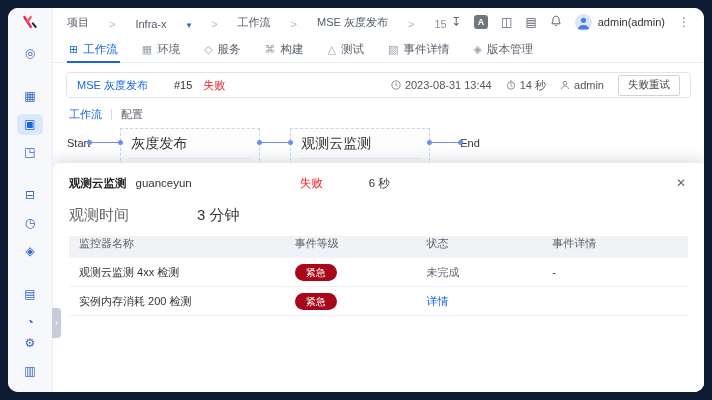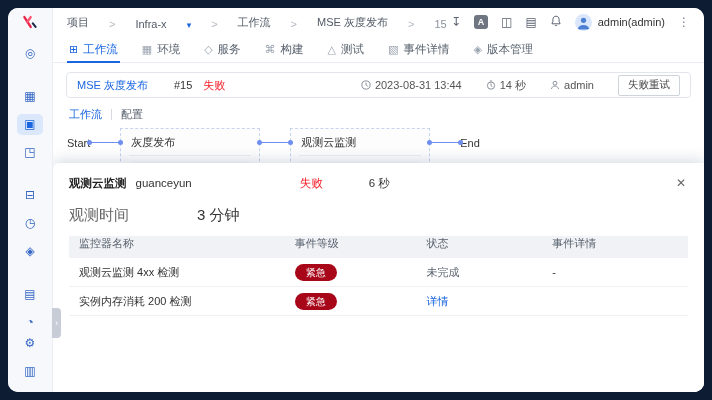--- a/index.html
+++ b/index.html
@@ -41,40 +41,40 @@
   .tab{display:flex;align-items:center;gap:5px;height:100%;position:relative;cursor:pointer;white-space:nowrap}
   .tab .tglyph{font-size:11px;color:#9aa3b0}
   .tab.active{color:#1a66e0}
   .tab.active .tglyph{color:#1a66e0}
   .tab.active::after{content:"";position:absolute;left:-2px;right:-2px;bottom:-1px;height:2px;background:#1a66e0}
 
   .taskbar{margin:9px 13px 0;border:1px solid #e2e6ec;border-radius:4px;height:24px;display:flex;align-items:center;padding:0 10px;font-size:11px;flex:0 0 24px}
   .task-name{color:#1a66e0;cursor:pointer}
   .task-num{color:#333;margin-left:26px}
   .task-status{color:#f5222d;margin-left:11px}
-  .task-meta{margin-left:auto;display:flex;align-items:center;gap:24px;color:#555}
+  .task-meta{margin-left:auto;display:flex;align-items:center;gap:14px;color:#555}
   .meta-item{display:flex;align-items:center;gap:4px}
   .meta-item svg{display:block}
   .retry-btn{border:1px solid #cfd4db;background:#fff;border-radius:2px;font-size:10.5px;color:#444;padding:2.5px 9px;cursor:pointer;font-family:inherit}
 
   .subnav{height:20px;display:flex;align-items:center;gap:9px;padding:0 16px;font-size:11px;margin-top:6px;flex:0 0 20px}
   .sn-active{color:#1a66e0;cursor:pointer}
   .sn-divider{width:1px;height:11px;background:#d7dbe1}
   .sn-item{color:#59626e;cursor:pointer}
 
   
   .canvas{flex:1;position:relative;background:#fff;padding:4px 0 0 0}
   .pipe{display:flex;align-items:flex-start;padding-left:14px}
   .endpoint{font-size:11px;color:#333;margin-top:9px}
   .connector{width:30px;height:0;border-top:1.5px solid #6e8ef0;margin-top:14px;position:relative}
   .connector::before,.connector::after{content:"";position:absolute;top:-3.5px;width:5px;height:5px;border-radius:50%;background:#6e8ef0}
   .connector::before{left:-3px}
   .connector::after{right:-3px}
   .stage{border:1px dashed #c8d3ee;background:#fdfdfe;padding:5px 8px 10px;min-width:120px}
-  .stage-title{font-size:11px;color:#333;padding:1px 2px 5px;border-bottom:1px solid #edf0f4;margin-bottom:7px}
+  .stage-title{font-size:14px;color:#333;padding:1px 2px 5px;border-bottom:1px solid #edf0f4;margin-bottom:7px}
   .job-card{background:#fff;border:1px solid #e7eaef;border-radius:4px;box-shadow:0 1px 4px rgba(31,45,61,.10);padding:6px 8px;display:flex;align-items:center;gap:6px;font-size:11px;color:#333;width:104px;cursor:pointer}
   .job-card.selected{border-color:#1a66e0}
   .stat-dot{width:12px;height:12px;border-radius:50%;color:#fff;font-size:8px;line-height:12px;text-align:center;flex:0 0 12px}
   .stat-dot.ok{background:#2fb273}
   .stat-dot.bad{background:#f5222d}
   .job-name{white-space:nowrap;overflow:hidden;text-overflow:ellipsis}
   .job-dur{margin-left:auto;color:#667081;font-size:10.5px}
 
   
   .drawer{position:absolute;left:0;right:0;top:155px;bottom:0;background:#fff;z-index:20;box-shadow:0 -3px 14px rgba(15,35,90,.16);border-top-left-radius:6px;padding:11px 16px 0;display:flex;flex-direction:column}

